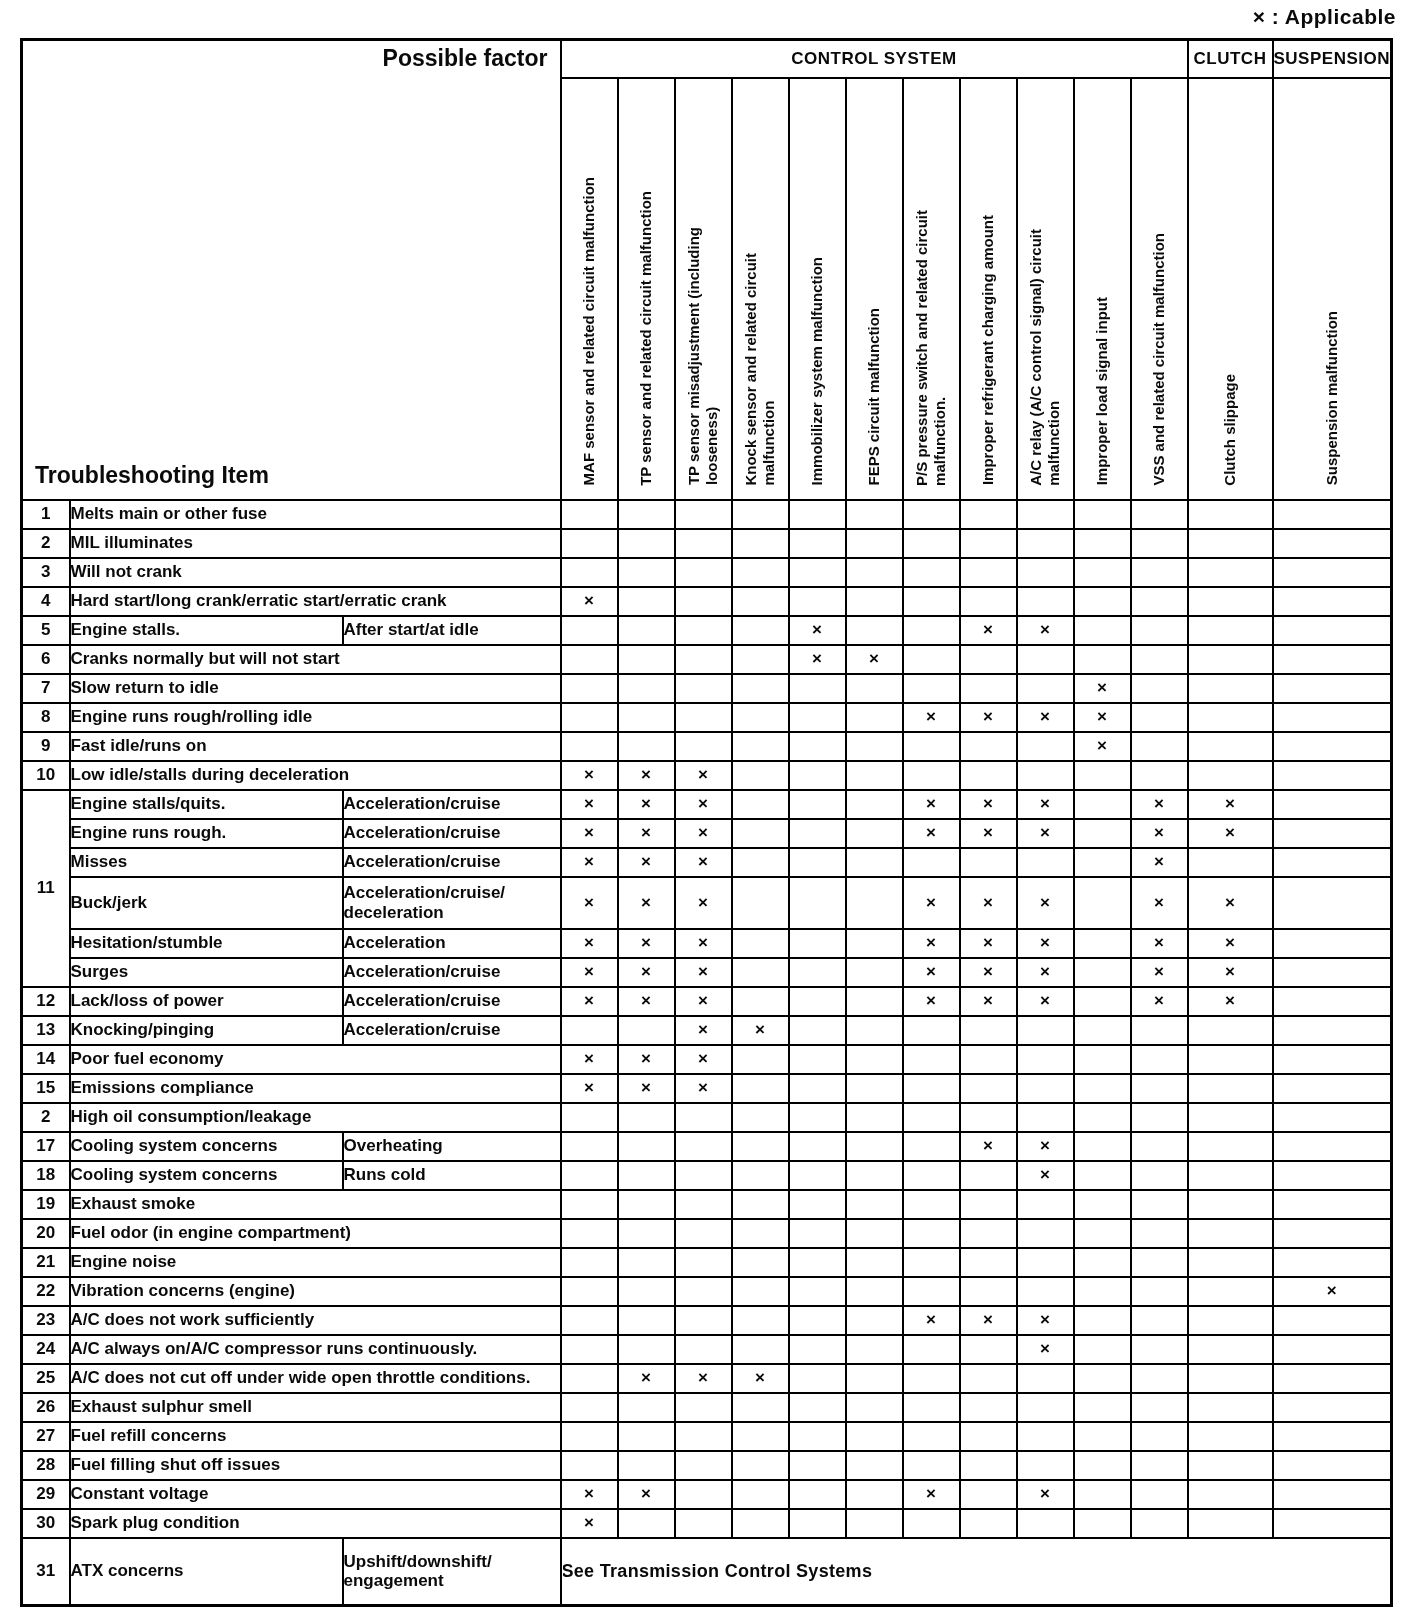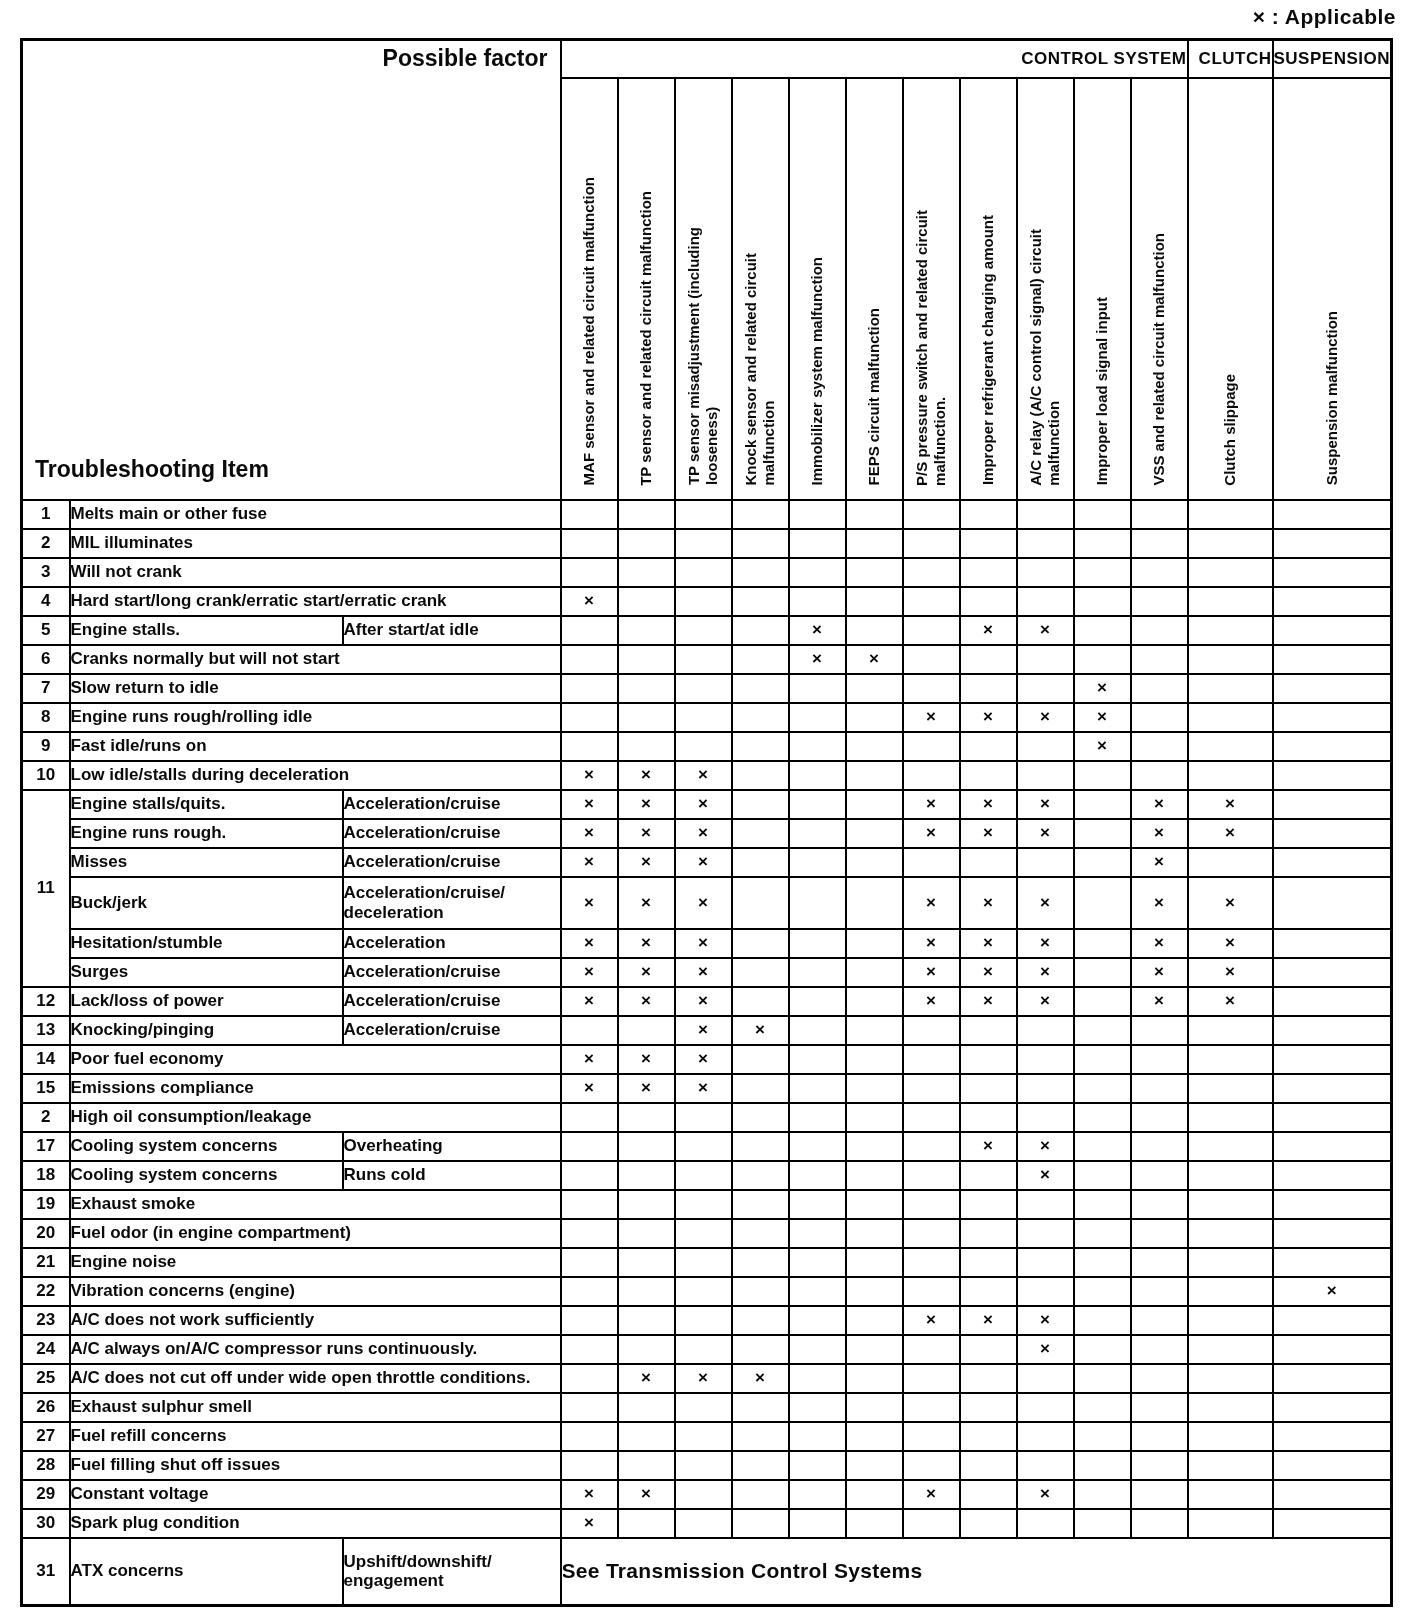--- a/index.html
+++ b/index.html
@@ -28,35 +28,35 @@
     table-layout: fixed;
     border: 3px solid #000;
   }
   table.matrix td {
     border: 2px solid #000;
     padding: 0;
     overflow: hidden;
   }
   tr.banner-row { height: 38px; margin-top: 42px; }
   td.banner {
-    text-align: right;
+    text-align: center;
     vertical-align: middle;
     font-size: 17px;
     letter-spacing: 0.5px;
   }
   td.corner { position: relative; }
   .pf {
     position: absolute;
     top: 4px;
     right: 12px;
     font-size: 23px;
   }
   .ti {
     position: absolute;
-    bottom: 16px;
+    bottom: 10px;
     left: 12px;
     font-size: 23px;
   }
   tr.vhead-row td {
     height: 420px;
     vertical-align: bottom;
     text-align: center;
   }
   .vh {
     display: inline-block;
@@ -87,21 +87,21 @@
     vertical-align: middle;
     padding: 1px 4px 1px 10px;
     line-height: 1.15;
   }
   td.mark {
     text-align: center;
     vertical-align: middle;
     font-size: 17px;
   }
   td.note {
-    font-size: 21px;
+    font-size: 18px;
     vertical-align: middle;
     padding-left: 30px;
     letter-spacing: 0.3px;
     border-radius: 24px;
   }
 </style>
 </head>
 <body>
 
 <div class="legend">× : Applicable</div>

